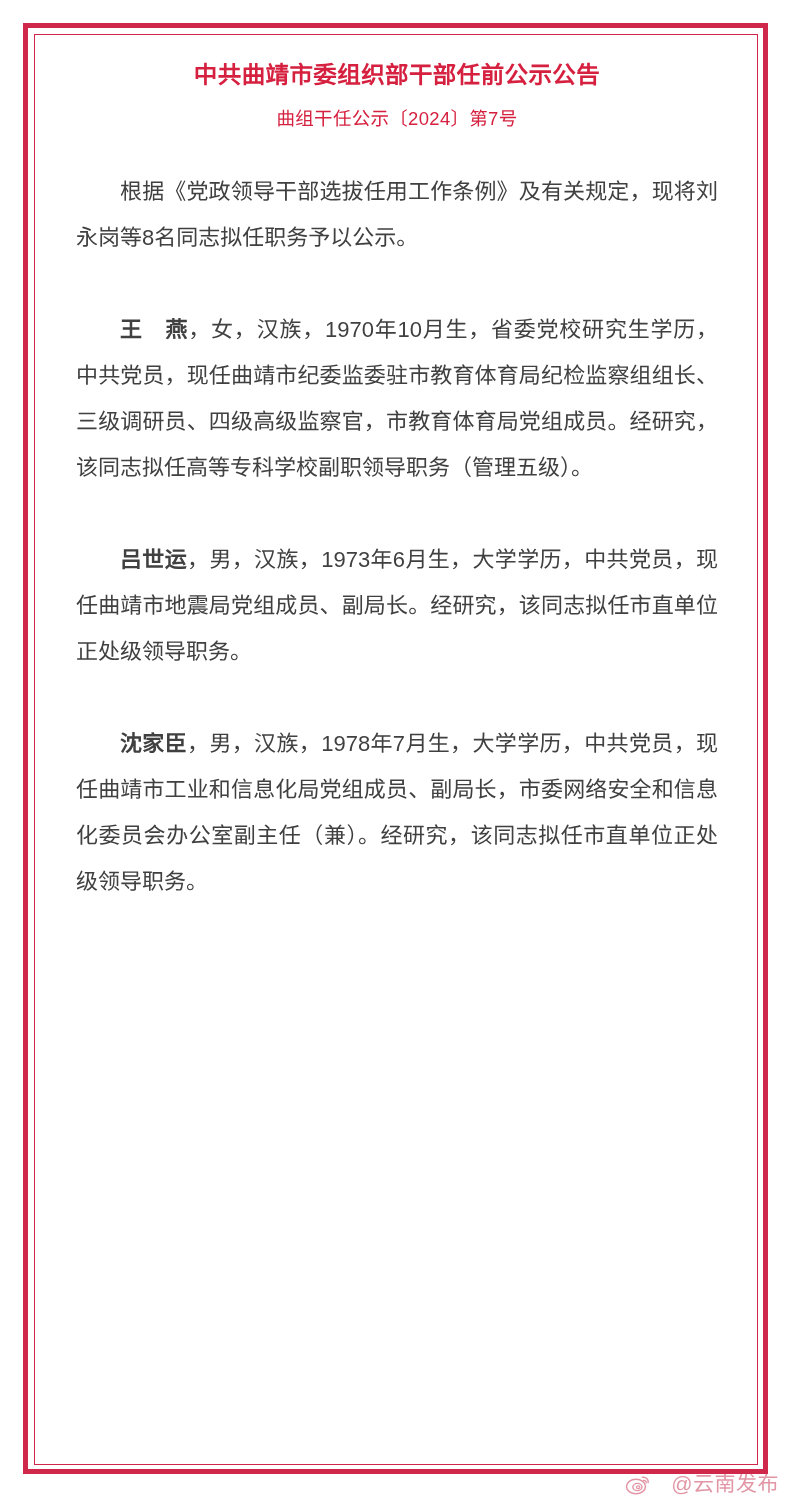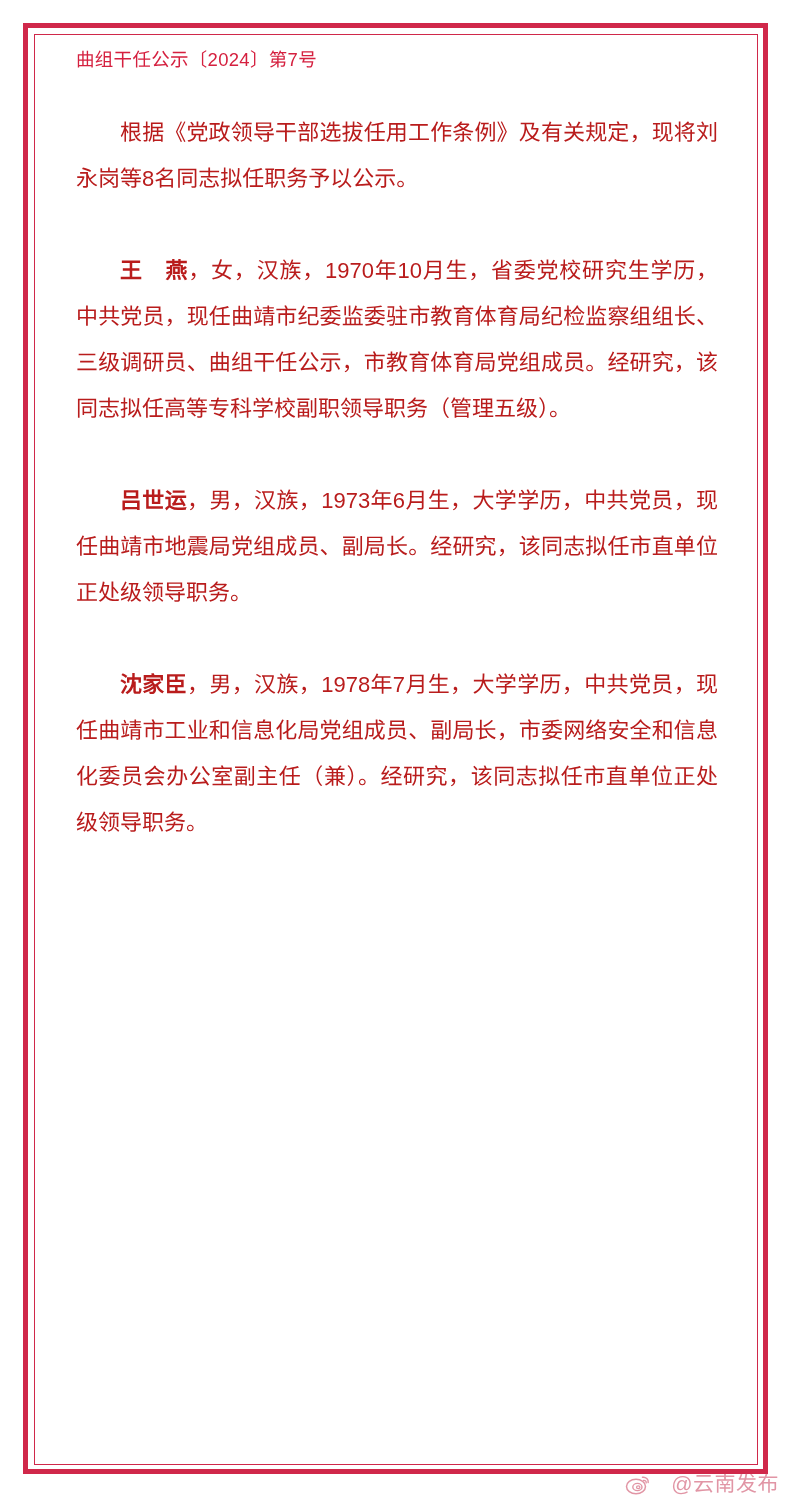--- a/index.html
+++ b/index.html
@@ -51,29 +51,29 @@
     font-weight: bold;
     text-align: center;
     letter-spacing: 0.4px;
     margin: 24px 0 0 0;
     line-height: 1.5;
   }
   .doc-subtitle {
     color: #d5203f;
     font-size: 18.5px;
     font-weight: normal;
-    text-align: left;
+    text-align: center;
     letter-spacing: 0.3px;
     margin: 12px 0 0 0;
     line-height: 1.5;
   }
 
   .body-text {
     margin: 0;
-    color: #b91c1c;
+    color: #404040;
     font-size: 22px;
     line-height: 46px;
     text-align: justify;
     text-justify: inter-ideograph;
     letter-spacing: 0px;
   }
   .para {
     text-indent: 2em;
     margin: 0 0 46px 0;
   }
@@ -111,27 +111,28 @@
   }
 </style>
 </head>
 <body>
 
 <div class="outer-frame"></div>
 <div class="inner-frame"></div>
 
 <div class="doc">
 
+  <h1 class="doc-title">中共曲靖市委组织部干部任前公示公告</h1>
   <div class="doc-subtitle">曲组干任公示〔2024〕第7号</div>
 
   <p class="body-text para first-para">根据《党政领导干部选拔任用工作条例》及有关规定，现将刘永岗等8名同志拟任职务予以公示。</p>
 
 
   <p class="body-text para">
-    <span class="person-name"><span>王</span><span class="name-gap"></span><span>燕</span></span><span>，女，汉族，1970年10月生，省委党校研究生学历，中共党员，现任曲靖市纪委监委驻市教育体育局纪检监察组组长、三级调研员、曲组干任公示，市教育体育局党组成员。经研究，该同志拟任高等专科学校副职领导职务（管理五级）。</span>
+    <span class="person-name"><span>王</span><span class="name-gap"></span><span>燕</span></span><span>，女，汉族，1970年10月生，省委党校研究生学历，中共党员，现任曲靖市纪委监委驻市教育体育局纪检监察组组长、三级调研员、四级高级监察官，市教育体育局党组成员。经研究，该同志拟任高等专科学校副职领导职务（管理五级）。</span>
   </p>
 
 
   <p class="body-text para">
     <span class="person-name">吕世运</span><span>，男，汉族，1973年6月生，大学学历，中共党员，现任曲靖市地震局党组成员、副局长。经研究，该同志拟任市直单位正处级领导职务。</span>
   </p>
 
 
   <p class="body-text para">
     <span class="person-name">沈家臣</span><span>，男，汉族，1978年7月生，大学学历，中共党员，现任曲靖市工业和信息化局党组成员、副局长，市委网络安全和信息化委员会办公室副主任（兼）。经研究，该同志拟任市直单位正处级领导职务。</span>

